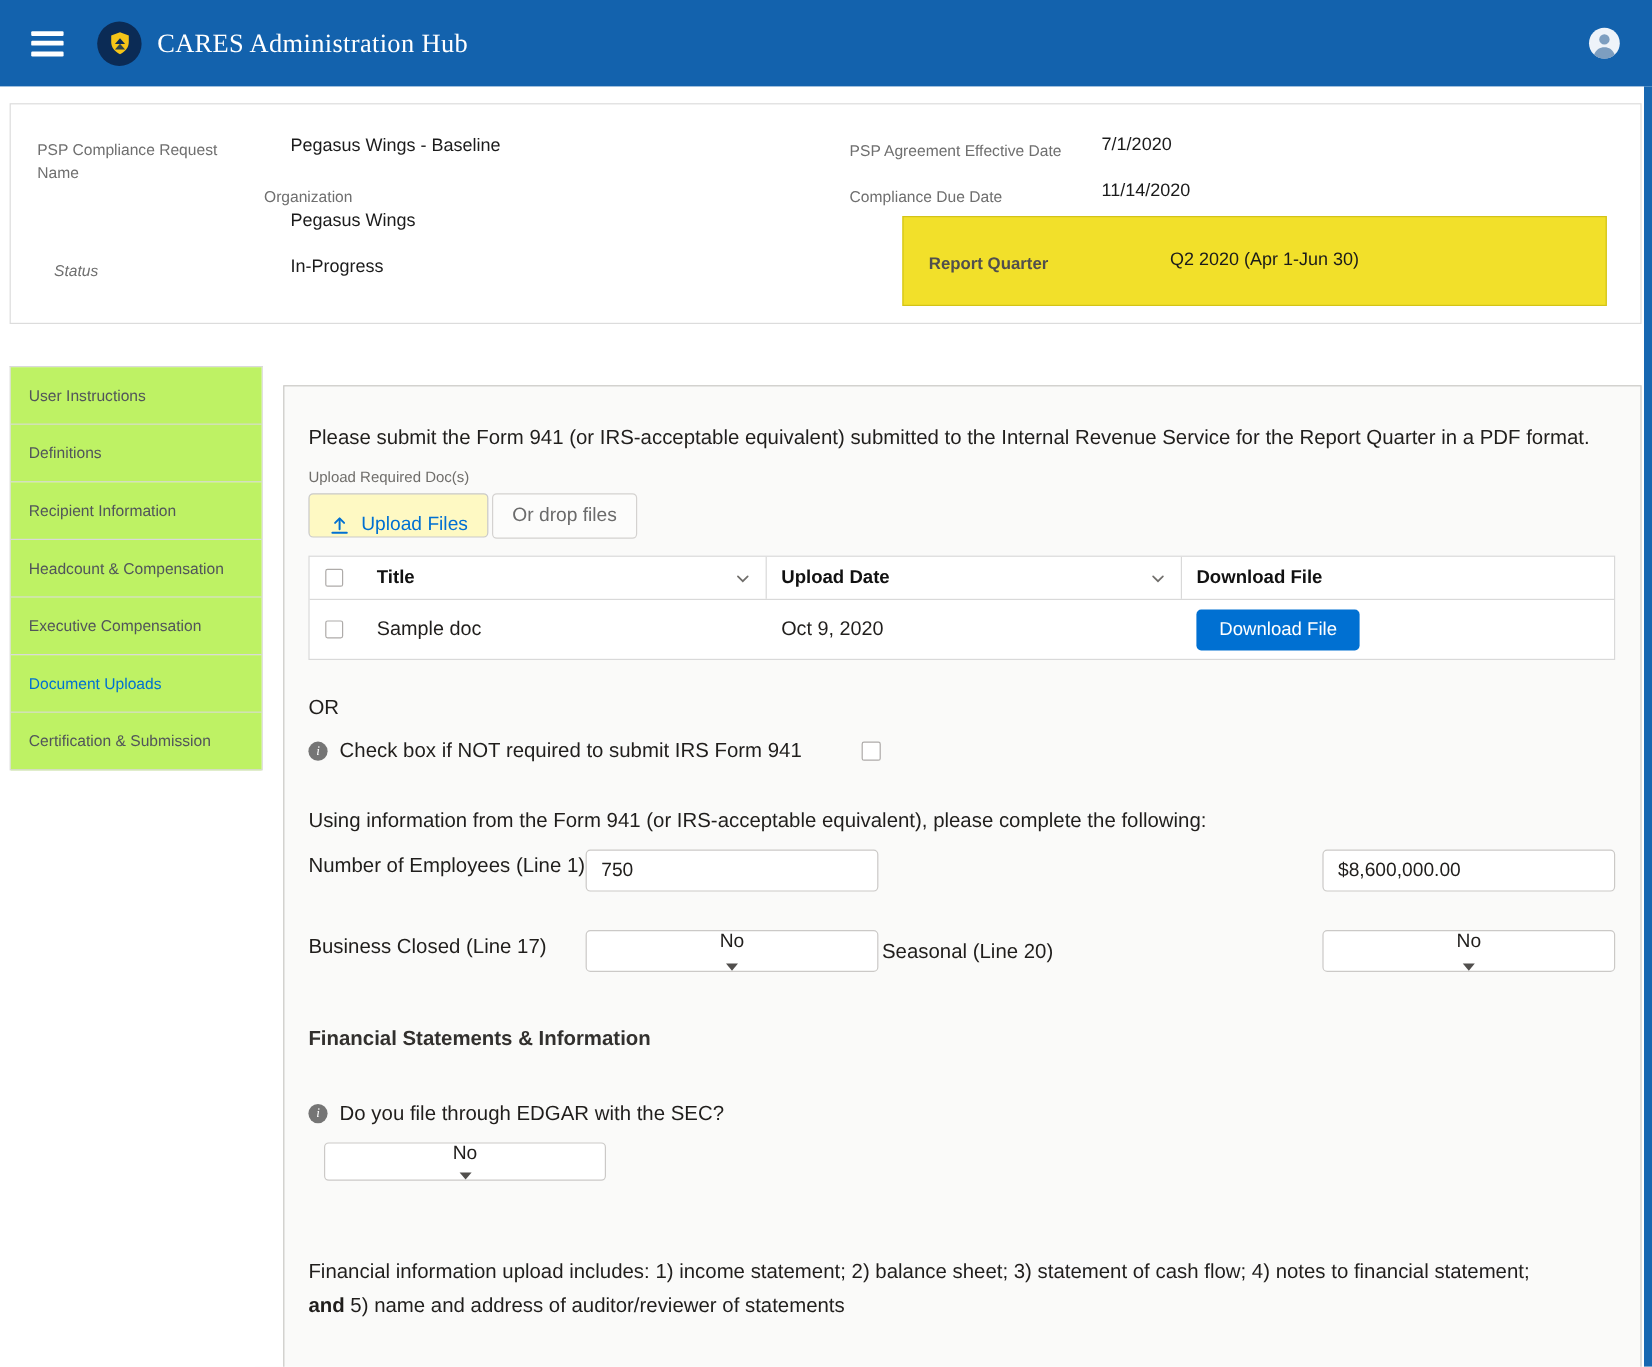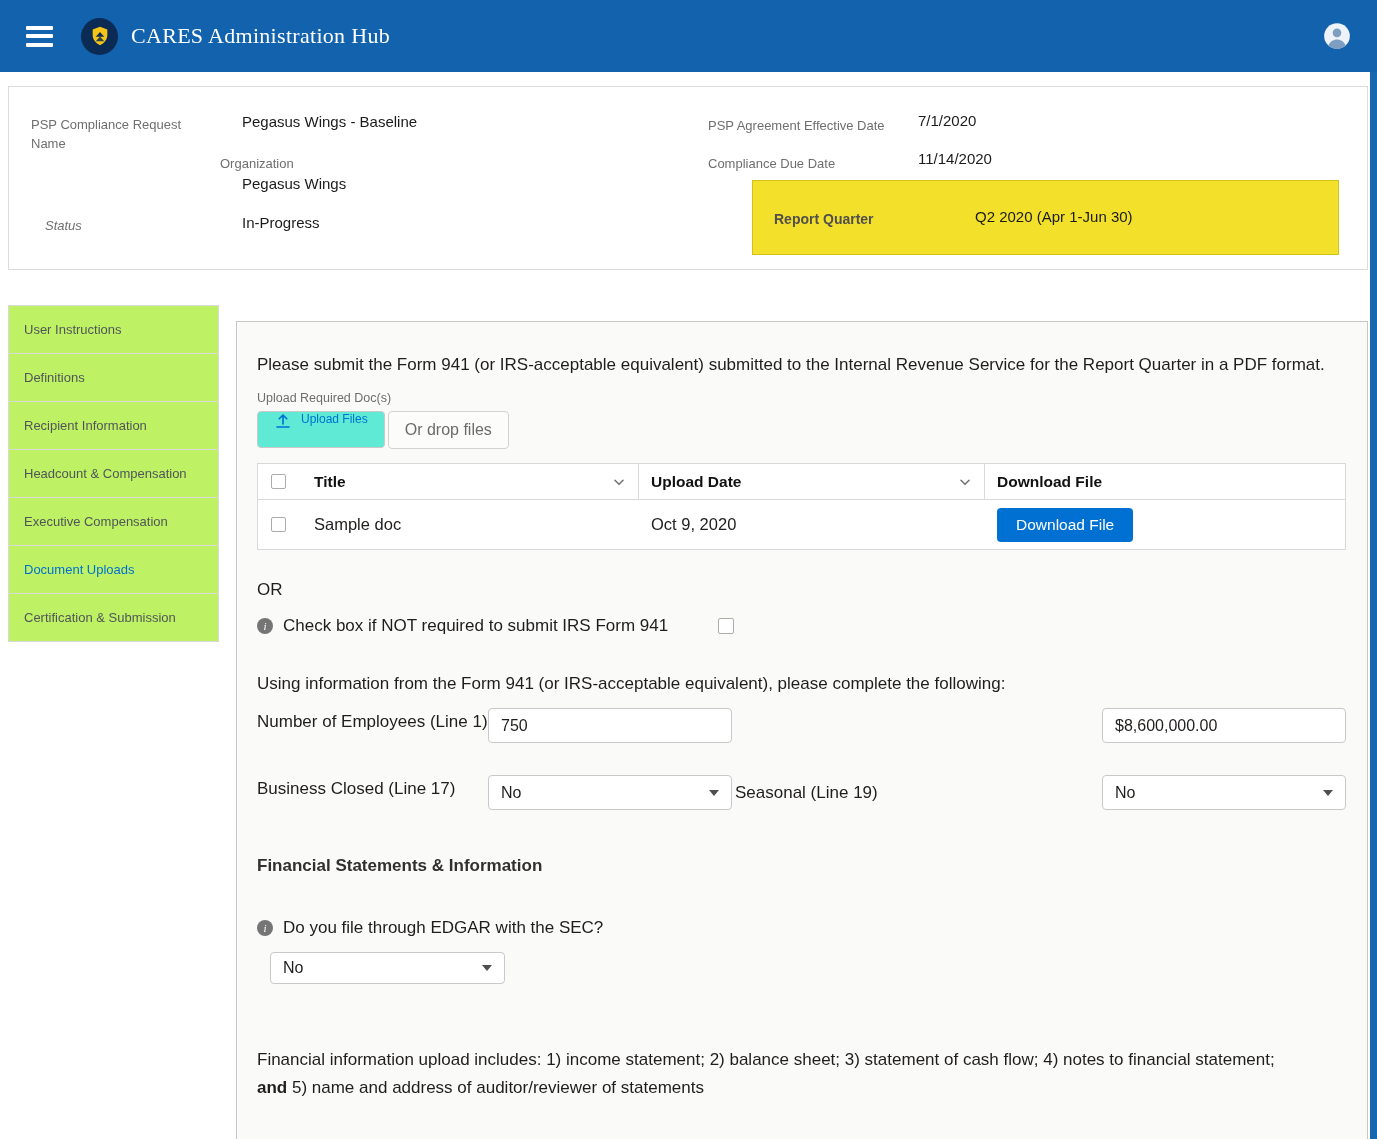--- a/index.html
+++ b/index.html
@@ -38,21 +38,21 @@
   .sidebar ul { list-style:none; border:1px solid #d9d9d9; border-bottom:none; }
   .sidebar li { height:48px; display:flex; align-items:center; padding:0 15px; border-bottom:1px solid #d9d9d9; font-size:13px; color:#51555a; cursor:pointer; background:#bef264; }
   .sidebar li.active { color:#0070d2; }
 
   .panel { flex:1; margin-left:17px; margin-top:16px; border:1px solid #c9c7c5; background:#fafaf9; padding:22px 21px 40px 20px; height:905px; }
 
   .form-title { font-size:19px; font-weight:700; color:#32302e; letter-spacing:.2px; }
   .desc { margin-top:7px; font-size:17px; line-height:28px; max-width:1070px; }
   .upload-label { margin-top:12px; font-size:12.5px; color:#706e6b; }
   .upload-row { display:flex; margin-top:6px; }
-  .upload-btn { display:flex; align-items:flex-start; gap:9px; background:#5eead4; border:1px solid #c9c9c9; border-radius:4px; padding:0 16px; height:37px; color:#0070d2; font-size:12px; cursor:pointer; font-family:inherit; }
+  .upload-btn { display:flex; align-items:flex-end; gap:9px; background:#fef9c3; border:1px solid #c9c9c9; border-radius:4px; padding:0 16px; height:37px; color:#0070d2; font-size:16px; cursor:pointer; font-family:inherit; }
   .drop-box { display:flex; align-items:center; margin-left:3px; border:1px solid #d4d2d0; border-radius:4px; padding:18px 16px; height:37px; color:#6b6b6b; font-size:16px; background:#fcfcfb; }
 
   
   .doc-table { margin-top:14px; background:#fff; border:1px solid #d9d9d9; }
   .t-head { display:flex; height:36px; border-bottom:1px solid #d9d9d9; }
   .t-row { display:flex; height:49px; }
   .t-cell { display:flex; align-items:center; padding:0 12px; }
   .c-check { width:44px; padding-left:13px; }
   .c-title { width:337px; }
   .c-date { width:346px; }
@@ -74,21 +74,21 @@
 
   .complete { margin-top:38px; font-size:17px; }
 
   .field-row { display:flex; align-items:flex-start; margin-top:14px; }
   .field-row.row2 { margin-top:32px; }
   .f-label { font-size:17px; line-height:28px; }
   .f-label.l1 { width:231px; flex:none; }
   .f-label.l2 { width:352px; flex:none; margin-left:3px; }
   .f-label.single { line-height:35px; }
   .f-input, .f-select { width:244px; height:35px; border:1px solid #cbc9c7; border-radius:4px; background:#fff; font-size:16px; padding:0 12px; color:#201e1c; font-family:inherit; flex:none; }
-  .f-select { display:flex; align-items:center; justify-content:space-between; cursor:pointer; }
+  .f-select { display:flex; align-items:center; justify-content:space-between; cursor:pointer;flex-direction:column; }
   .pull-right { margin-left:auto; }
   .caret { width:0; height:0; border-left:5px solid transparent; border-right:5px solid transparent; border-top:6px solid #514f4d; flex:none; }
 
   .fin-title { margin-top:46px; font-size:17px; font-weight:700; color:#32302e; }
   .edgar-line { margin-top:42px; }
   .edgar-select { margin-top:14px; margin-left:13px; width:235px; height:32px; }
   .fin-note { margin-top:62px; font-size:17px; line-height:28px; max-width:1035px; }
 
   .scroll-strip { position:absolute; top:72px; right:0; width:7px; height:1067px; background:#1767b1; cursor:pointer; }
 </style>
@@ -246,21 +246,21 @@
       <input class="f-input" value="750" style="">
       <input class="f-input pull-right" value="$8,600,000.00" style="">
     </div>
 
     <div class="field-row row2">
       <div class="f-label l1">Business Closed (Line 17)</div>
       <div class="f-select">
         <span>No</span>
         <span class="caret"></span>
       </div>
-      <div class="f-label l2 single">Seasonal (Line 19)</div>
+      <div class="f-label l2 single">Seasonal (Line 20)</div>
       <div class="f-select pull-right">
         <span>No</span>
         <span class="caret"></span>
       </div>
     </div>
 
     <h3 class="fin-title">Financial Statements &amp; Information</h3>
 
     <div class="check-line edgar-line">
       <span class="info-icon"></span>

